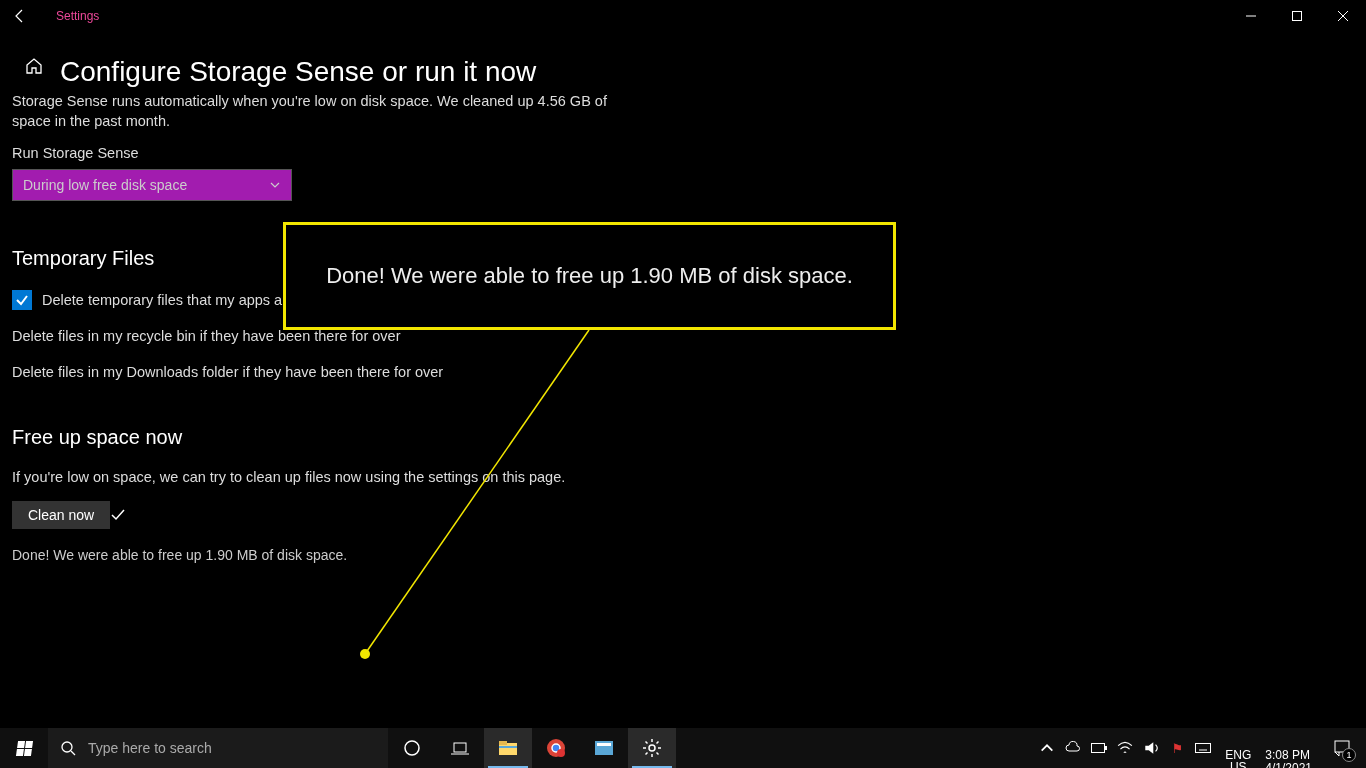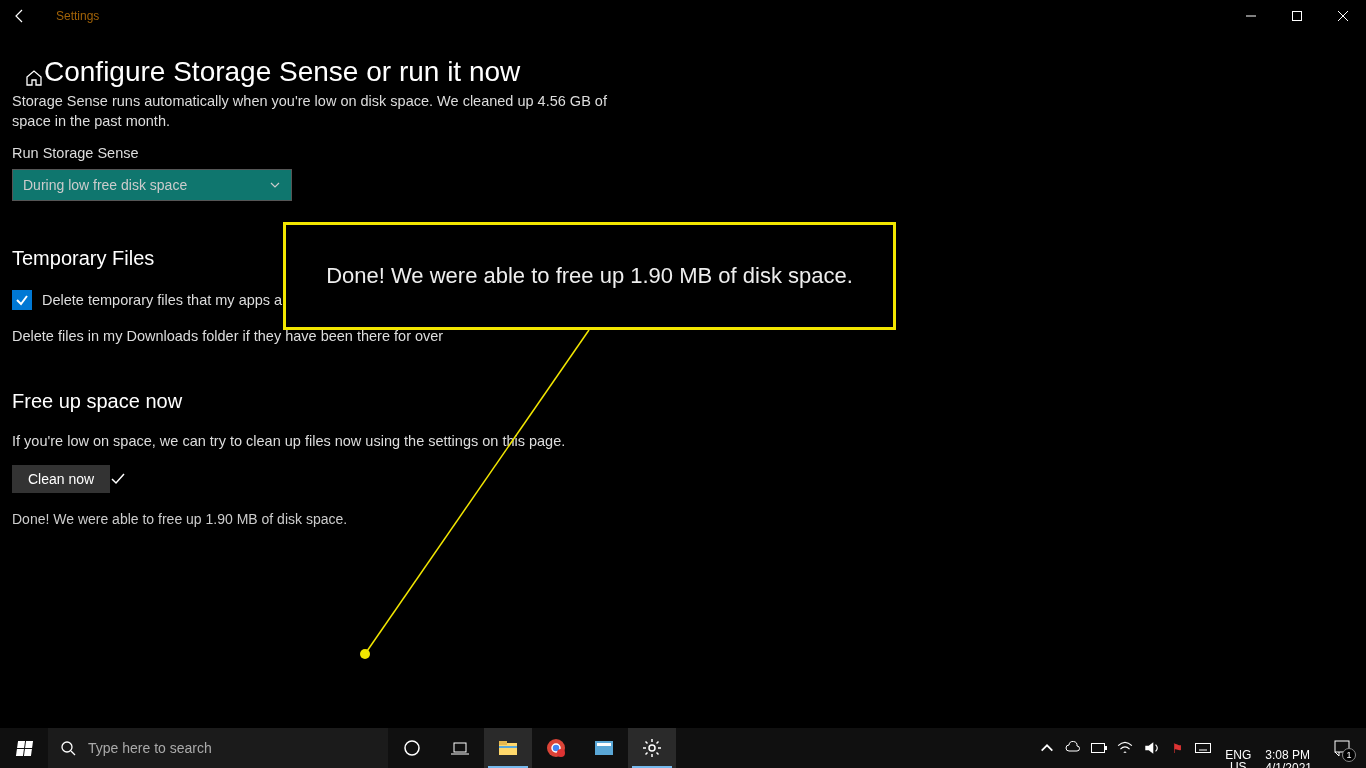--- a/index.html
+++ b/index.html
@@ -2,35 +2,35 @@
 <html><head>
 <meta charset="utf-8">
 <style>
   * { margin: 0; padding: 0; box-sizing: border-box; font-family: "Segoe UI", sans-serif; }
   html, body { width: 1366px; height: 768px; background: #000; color: #fff; overflow: hidden; }
 
   
   .titlebar { height: 32px; display: flex; align-items: center; justify-content: space-between; padding: 0 0 0 8px; }
   .titlebar-left { display: flex; align-items: center; gap: 24px; }
   .back-btn { width: 24px; height: 24px; display: flex; align-items: center; justify-content: center; color: #fff; }
-  .title-txt { font-size: 12px; color: #a16207; }
+  .title-txt { font-size: 12px; color: #ec4899; }
   .win-controls { display: flex; }
   .win-btn { width: 46px; height: 32px; display: flex; align-items: center; justify-content: center; color: #fff; }
 
   
-  .page-header { display: flex; align-items: flex-end; gap: 0; padding: 24px 24px 8px 24px; }
+  .page-header { display: flex; align-items: flex-start; gap: 16px; padding: 24px 24px 8px 24px; }
   .home-icon { width: 20px; height: 20px; color: #fff; }
   .page-title { font-size: 28px; font-weight: 350; }
 
   
   .content { padding: 0 12px; width: 640px; color: #ddd; font-size: 14.5px; }
   .desc { margin-bottom: 14px; line-height: 1.35; margin-top: -4px; }
   .label-text { margin-bottom: 8px; }
 
-  .dropdown { width: 280px; height: 32px; border: 1px solid #555; background: #0f766e; display: flex; align-items: center; justify-content: space-between; padding: 0 10px; color: #ccc; font-size: 14px; }
+  .dropdown { width: 280px; height: 32px; border: 1px solid #555; background: #a21caf; display: flex; align-items: center; justify-content: space-between; padding: 0 10px; color: #ccc; font-size: 14px; }
   .chevron { width: 12px; height: 12px; }
 
   .section-title { font-size: 20px; font-weight: 400; margin-top: 46px; margin-bottom: 20px; color: #fff; }
 
   .checkbox-row { display: flex; align-items: center; gap: 10px; margin-bottom: 18px; }
   .checkbox { width: 20px; height: 20px; background: #0078d4; display: flex; align-items: center; justify-content: center; }
 
   .btn-row { display: flex; align-items: center; margin-top: 16px; margin-bottom: 18px; }
   .btn { padding: 6px 16px; background: #333; color: #fff; font-size: 14px; }
 
@@ -118,22 +118,23 @@
 
   <div class="checkbox-row">
     <div class="checkbox">
       <svg width="14" height="14" viewBox="0 0 14 14">
           <path d="M2 7 L6 11 L12 3" stroke="#fff" stroke-width="2" fill="none"></path>
         </svg>
     </div>
     <span>Delete temporary files that my apps aren't using</span>
   </div>
 
-
-  <div class="label-text" style="margin-top:14px">Delete files in my Downloads folder if they have been there for over</div>
+  <div class="label-text">Delete files in my recycle bin if they have been there for over</div>
+
+  <div class="label-text" style="margin-top:20px">Delete files in my Downloads folder if they have been there for over</div>
 
   <div class="section-title">Free up space now</div>
   <div class="label-text" style="margin-bottom:14px">If you're low on space, we can try to clean up files now using the settings on this page.</div>
 
   <div class="btn-row">
     <div class="btn">Clean now</div>
     <svg width="16" height="16" viewBox="0 0 16 16">
         <path d="M2 8 L6 12 L14 3" stroke="#fff" stroke-width="1.5" fill="none"></path>
       </svg>
   </div>

